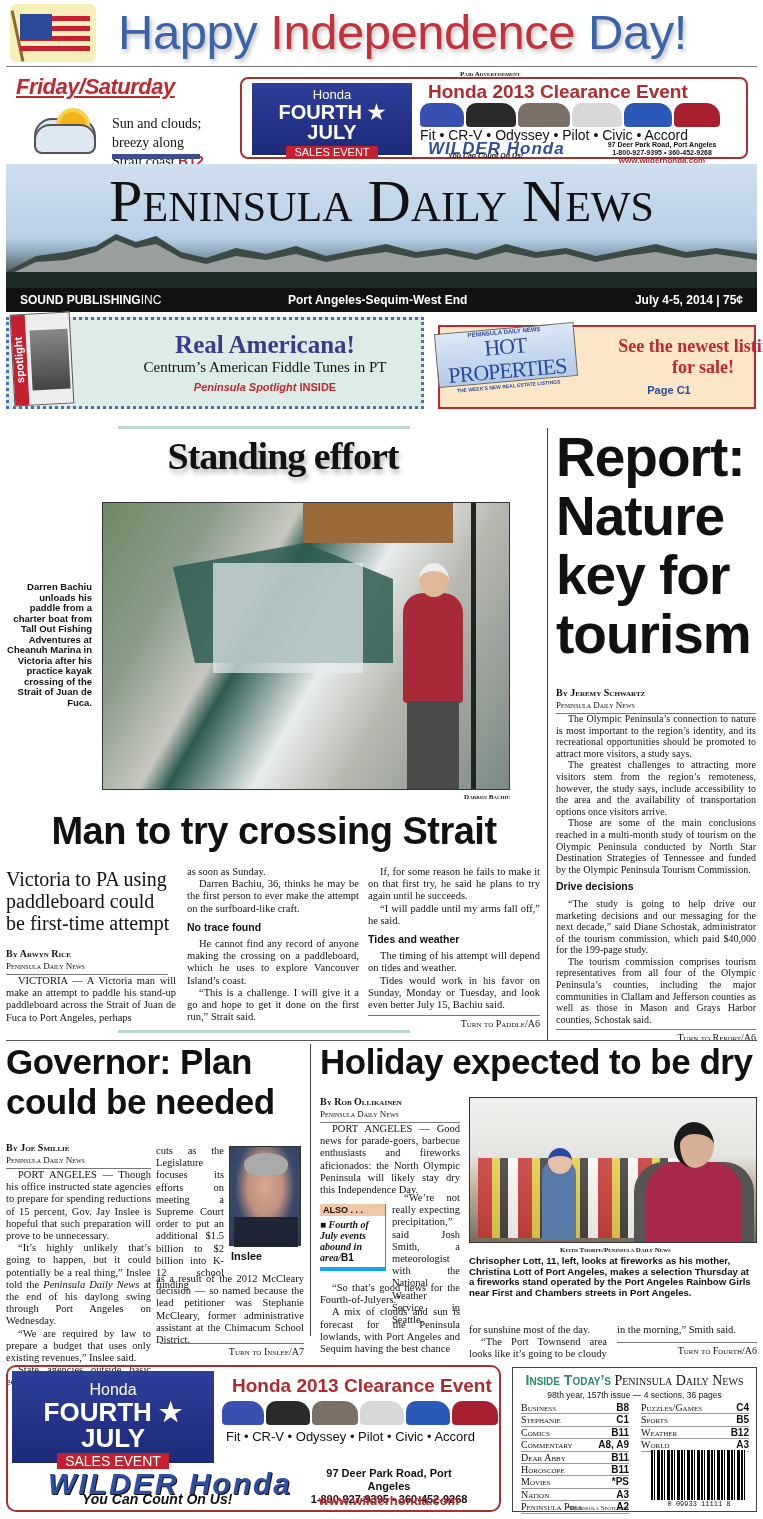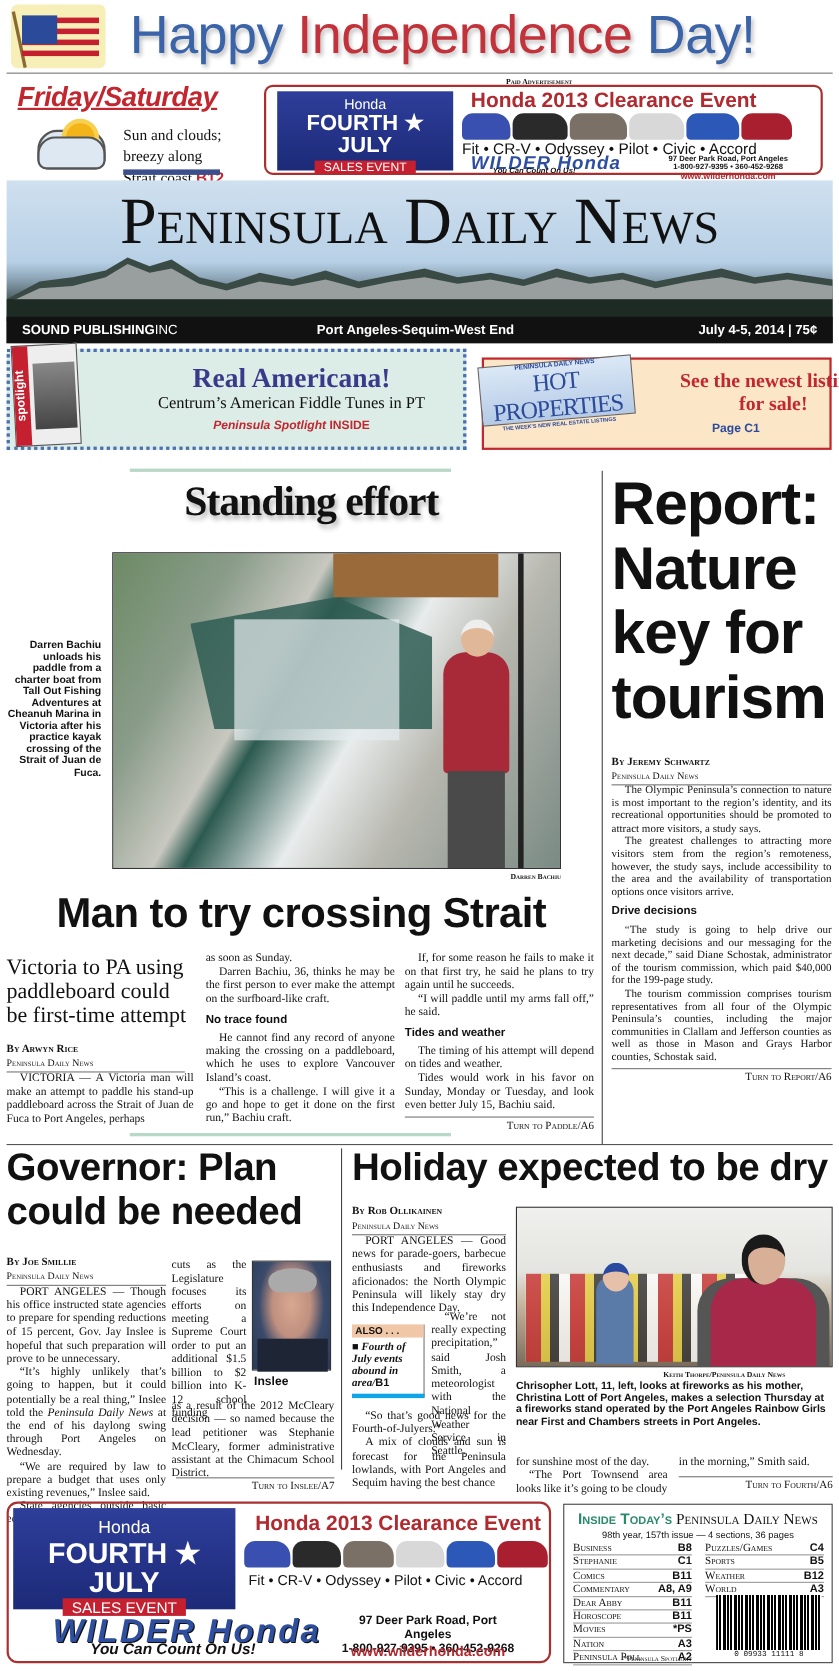--- a/index.html
+++ b/index.html
@@ -10,21 +10,21 @@
 #flag{left:10px;top:4px;width:86px;height:58px;background:#f6f0b8;border-radius:6px}
 #flag .stripe{position:absolute;left:10px;width:70px;height:5px;background:#c42030}
 #flag .canton{position:absolute;left:10px;top:10px;width:32px;height:26px;background:#2c4a9a}
 #flag .pole{position:absolute;left:6px;top:6px;width:3px;height:52px;background:#8a6a30;transform:rotate(-12deg)}
 #banner-title{left:118px;top:4px;font-size:49px;font-family:"Liberation Sans",sans-serif;letter-spacing:-0.5px;white-space:nowrap;text-shadow:2px 3px 4px rgba(0,0,0,.25)}
 #banner-title .w1{color:#3a63a8}
 #banner-title .w2{color:#c2323a}
 #banner-title .w3{color:#3a63a8}
 .hr-top{left:6px;top:66px;width:751px;height:1px;background:#777}
 
-#weather-day{left:16px;top:74px;font-family:"Liberation Sans",sans-serif;font-weight:bold;font-style:italic;font-size:25px;color:#c2262e;text-decoration:underline;letter-spacing:-0.5px}
+#weather-day{left:16px;top:74px;font-family:"Liberation Sans",sans-serif;font-weight:bold;font-style:italic;font-size:22px;color:#c2262e;text-decoration:underline;letter-spacing:-0.5px}
 #cloud{left:34px;top:118px;width:62px;height:36px;background:#dde8f2;border:2px solid #555;border-radius:18px 18px 10px 10px}
 #sun{left:60px;top:112px;width:26px;height:26px;background:#f2b418;border-radius:50%;box-shadow:0 0 0 4px #f8d050}
 #weather-text{left:112px;top:114px;font-size:14px;line-height:19px;width:120px}
 #weather-text .pg{color:#c2262e;font-family:"Liberation Sans",sans-serif;font-weight:bold}
 #weather-bar{left:112px;top:154px;width:88px;height:5px;background:#3a4f8c}
 
 #paid{left:460px;top:70px;font-size:7px;font-variant:small-caps;font-weight:bold}
 #ad-top{left:240px;top:77px;width:508px;height:82px;border:2px solid #a83030;border-radius:8px}
 .honda-blue{background:linear-gradient(#2e3e9a,#1c2a78);color:#fff;text-align:center;font-family:Liberation Sans, sans-serif}
 #ad-top .honda-blue{position:absolute;left:10px;top:4px;width:160px;height:72px}
@@ -119,21 +119,21 @@
 #also-text{font-style:italic;font-weight:bold;font-size:10px;line-height:11px;margin-top:3px}
 #also-text .pg{font-style:normal;font-family:"Liberation Sans",sans-serif}
 #col-hol1b{left:392px;top:1192px;width:68px}
 #col-hol1c{left:320px;top:1282px;width:140px}
 #photo2{left:469px;top:1097px;width:288px;height:146px;background:linear-gradient(180deg,#f0f0ee 0%,#e4e4e0 40%,#c8b8a0 60%,#7a6a5a 100%);border:1px solid #333;overflow:hidden}
 #photo2 .stand{position:absolute;left:8px;top:60px;width:200px;height:80px;background:repeating-linear-gradient(90deg,#c83030 0 14px,#e8d040 14px 22px,#333 22px 30px,#fff 30px 40px);opacity:.8}
 #photo2 .boy{position:absolute;left:72px;top:62px;width:34px;height:80px;background:#5a7aa8;border-radius:14px 14px 0 0}
 #photo2 .boyhead{position:absolute;left:78px;top:50px;width:24px;height:26px;background:#e6c0a8;border-radius:50%;border-top:8px solid #2a4aa0}
 #photo2 .mom{position:absolute;left:176px;top:64px;width:96px;height:86px;background:#a8284a;border-radius:30px 30px 0 0;box-shadow:-12px 0 0 #555,12px 0 0 #555}
 #photo2 .momhead{position:absolute;left:204px;top:24px;width:40px;height:46px;background:#d8b098;border-radius:50%;border-top:12px solid #1a1a1a;border-left:6px solid #1a1a1a}
-#credit2{left:560px;top:1246px;width:197px;text-align:center;font-size:7px;font-variant:small-caps;font-weight:bold}
+#credit2{left:560px;top:1246px;width:197px;text-align:left;font-size:7px;font-variant:small-caps;font-weight:bold}
 #caption2{left:469px;top:1256px;width:288px;font-family:"Liberation Sans",sans-serif;font-weight:bold;font-size:9.6px;line-height:10.5px}
 #col-hol2{left:469px;top:1324px;width:138px}
 #col-hol3{left:617px;top:1324px;width:140px}
 #turn-gov{left:160px;top:1339px;width:144px}
 #turn-hol{left:617px;top:1338px;width:140px}
 
 #ad-bot{left:6px;top:1365px;width:495px;height:147px;border:2px solid #a83030;border-radius:10px}
 #ad-bot .honda-blue{position:absolute;left:4px;top:4px;width:202px;height:92px}
 #ad-bot .hb-honda{font-size:16px;margin-top:10px}
 #ad-bot .hb-fourth{font-size:26px;line-height:26px}
@@ -264,21 +264,21 @@
   <div class="org">Peninsula Daily News</div>
 </div>
 <div id="col-man1" class="abs body">
   <p>VICTORIA — A Victoria man will make an attempt to paddle his stand-up paddleboard across the Strait of Juan de Fuca to Port Angeles, perhaps</p>
 </div>
 <div id="col-man2" class="abs body">
   <div>as soon as Sunday.</div>
   <p>Darren Bachiu, 36, thinks he may be the first person to ever make the attempt on the surfboard-like craft.</p>
   <div class="subhead">No trace found</div>
   <p>He cannot find any record of anyone making the crossing on a paddleboard, which he uses to explore Vancouver Island’s coast.</p>
-  <p>“This is a challenge. I will give it a go and hope to get it done on the first run,” Bachiu craft.</p>
+  <p>“This is a challenge. I will give it a go and hope to get it done on the first run,” Strait said.</p>
 </div>
 <div id="col-man3" class="abs body">
   <p>If, for some reason he fails to make it on that first try, he said he plans to try again until he succeeds.</p>
   <p>“I will paddle until my arms fall off,” he said.</p>
   <div class="subhead">Tides and weather</div>
   <p>The timing of his attempt will depend on tides and weather.</p>
   <p>Tides would work in his favor on Sunday, Monday or Tuesday, and look even better July 15, Bachiu said.</p>
   <div class="turn">Turn to Paddle/A6</div>
 </div>
 <div id="rule2" class="abs green-rule"></div>
@@ -286,20 +286,21 @@
 
 <div id="report-head" class="abs">Report: Nature key for tourism</div>
 <div id="byline-report" class="abs byline">
   <div>By Jeremy Schwartz</div>
   <div class="org">Peninsula Daily News</div>
 </div>
 <div id="col-report" class="abs">
   <div class="body">
     <p>The Olympic Peninsula’s connection to nature is most important to the region’s identity, and its recreational opportunities should be promoted to attract more visitors, a study says.</p>
     <p>The greatest challenges to attracting more visitors stem from the region’s remoteness, however, the study says, include accessibility to the area and the availability of transportation options once visitors arrive.</p>
+    <p>Those are some of the main conclusions reached in a multi-month study of tourism on the Olympic Peninsula conducted by North Star Destination Strategies of Tennessee and funded by the Olympic Peninsula Tourism Commission.</p>
     <div class="subhead">Drive decisions</div>
     <p>“The study is going to help drive our marketing decisions and our messaging for the next decade,” said Diane Schostak, administrator of the tourism commission, which paid $40,000 for the 199-page study.</p>
     <p>The tourism commission comprises tourism representatives from all four of the Olympic Peninsula’s counties, including the major communities in Clallam and Jefferson counties as well as those in Mason and Grays Harbor counties, Schostak said.</p>
   </div>
   <div class="turn">Turn to Report/A6</div>
 </div>
 
 <div id="hr-mid" class="abs"></div>
 
 <div id="gov-head" class="abs">Governor: Plan could be needed</div>

